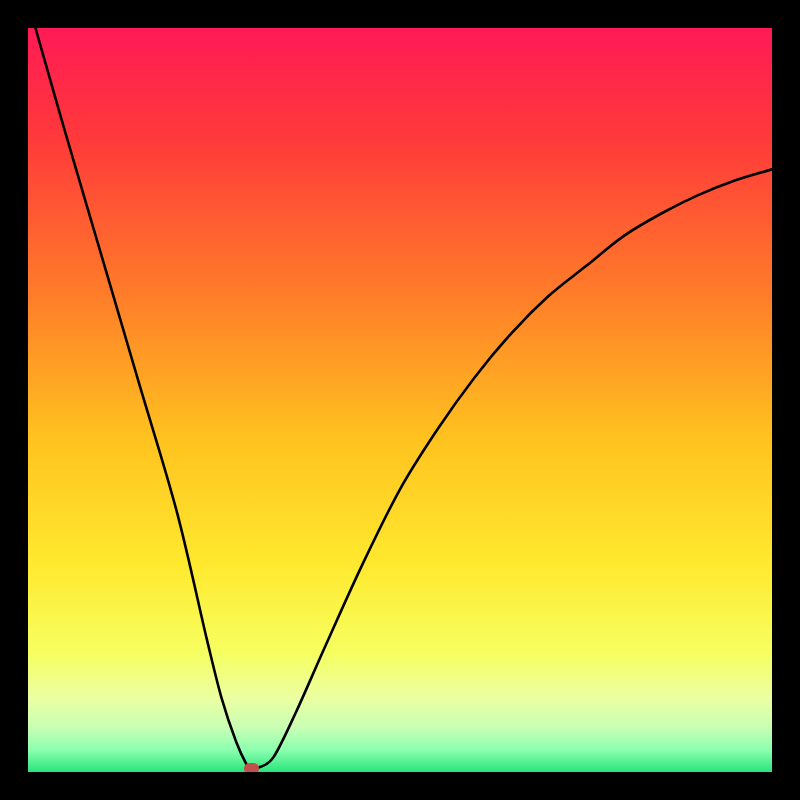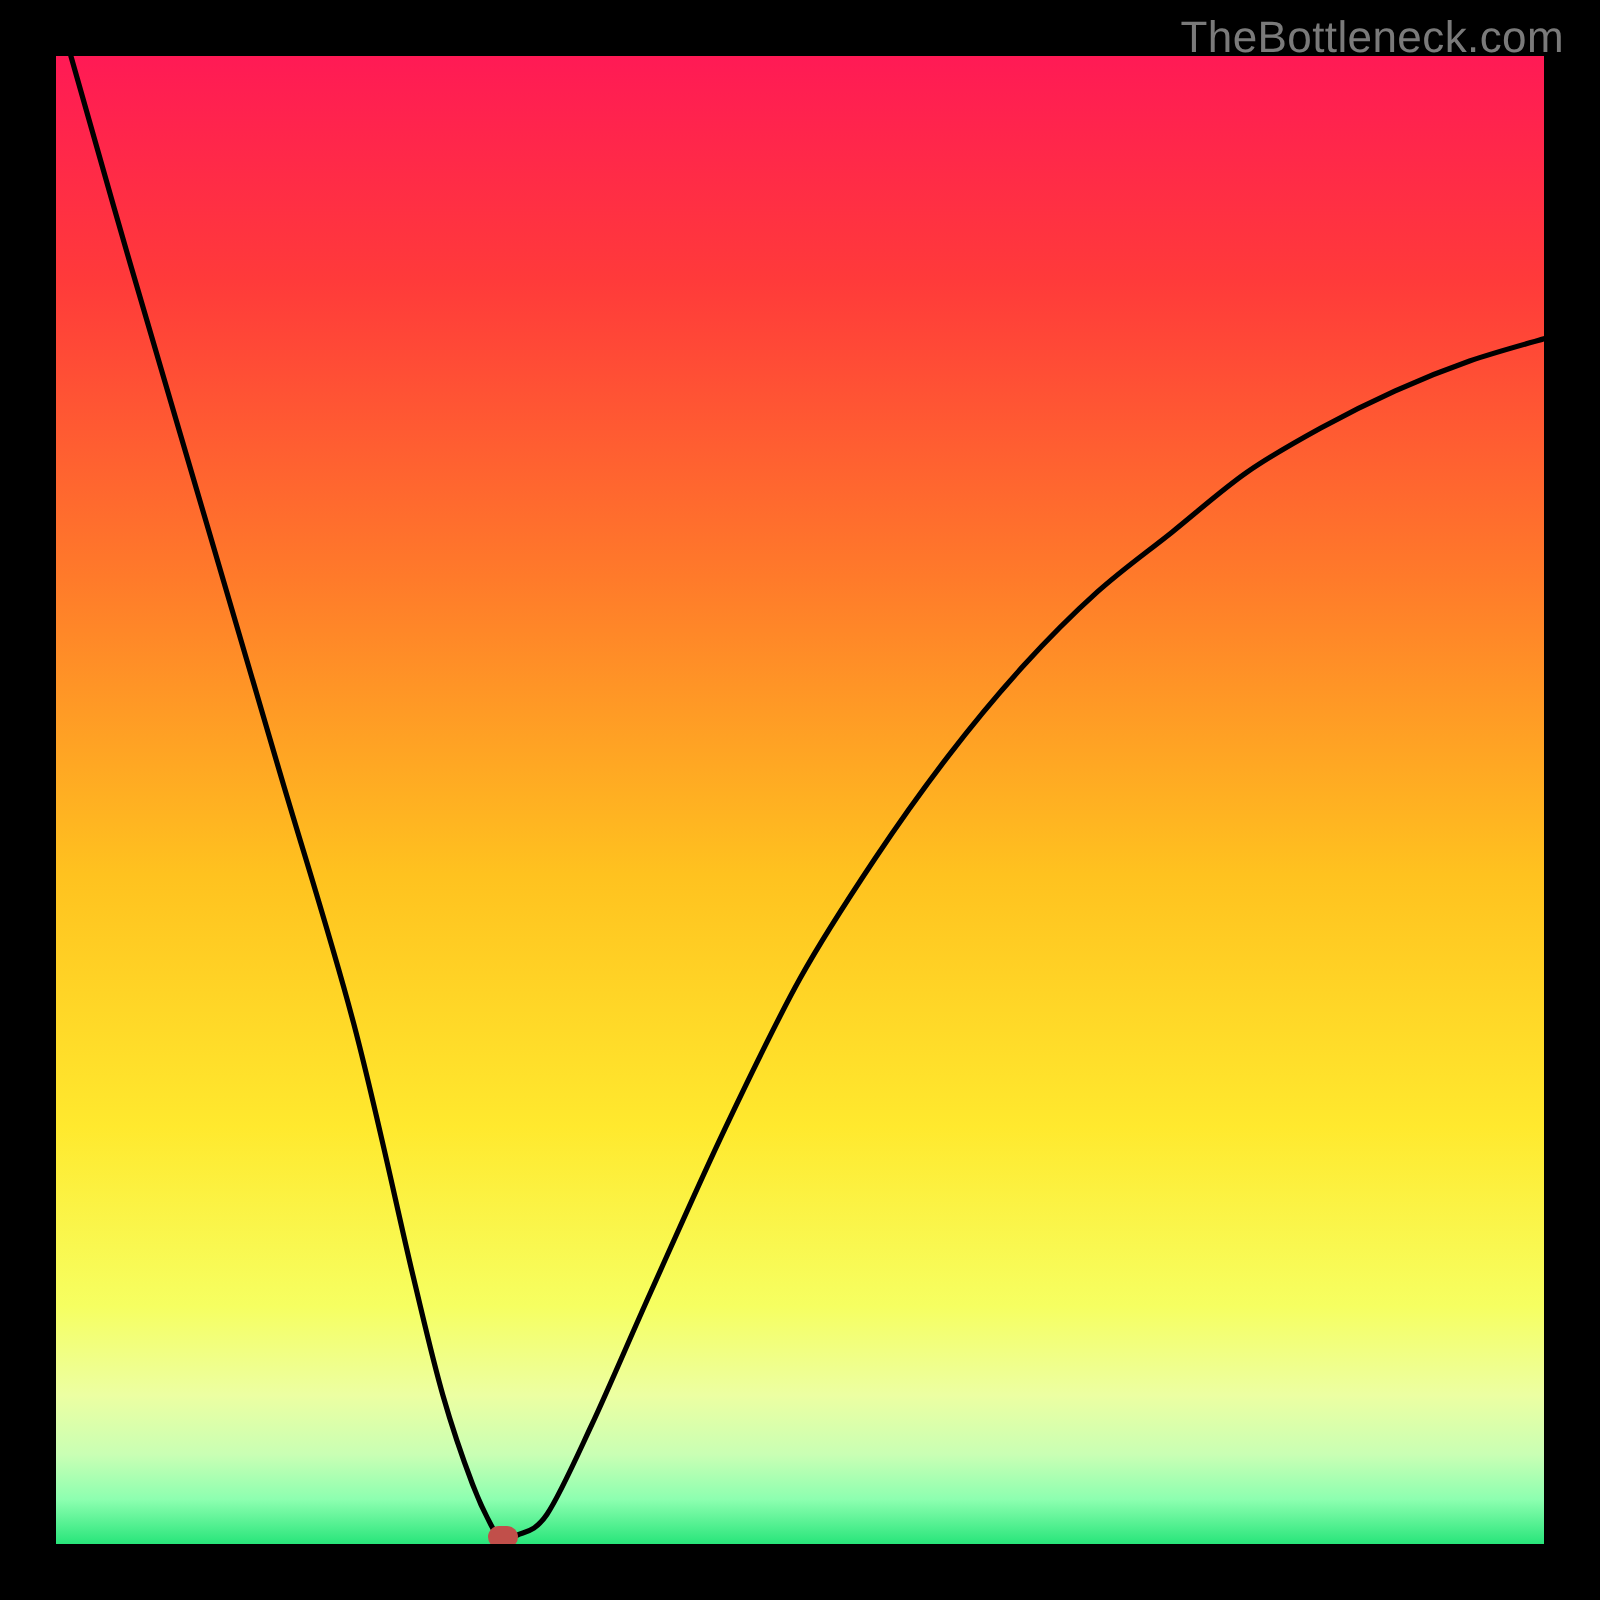--- a/index.html
+++ b/index.html
@@ -82,14 +82,13 @@
       <rect x="0" y="0" width="744" height="744" fill="url(#bg-grad)"></rect>
     </svg>
 
     <svg class="curve" viewBox="0 0 744 744" preserveAspectRatio="none">
       <path id="curve-path" d="M 7.44 0.00 C 12.40 17.36, 26.04 65.72, 37.20 104.16 C 48.36 142.60, 62.00 188.48, 74.40 230.64 C 86.80 272.80, 99.20 314.96, 111.60 357.12 C 124.00 399.28, 137.64 441.44, 148.80 483.60 C 159.96 525.76, 171.12 579.08, 178.56 610.08 C 186.00 641.08, 188.48 652.24, 193.44 669.60 C 198.40 686.96, 203.98 702.83, 208.32 714.24 C 212.66 725.65, 217.00 733.71, 219.48 738.05 C 221.96 742.39, 221.34 740.03, 223.20 740.28 C 225.06 740.53, 226.92 741.40, 230.64 739.54 C 234.36 737.68, 239.32 738.30, 245.52 729.12 C 251.72 719.94, 259.16 703.08, 267.84 684.48 C 276.52 665.88, 286.44 642.32, 297.60 617.52 C 308.76 592.72, 322.40 561.72, 334.80 535.68 C 347.20 509.64, 359.60 483.60, 372.00 461.28 C 384.40 438.96, 396.80 420.36, 409.20 401.76 C 421.60 383.16, 434.00 365.80, 446.40 349.68 C 458.80 333.56, 471.20 318.68, 483.60 305.04 C 496.00 291.40, 508.40 279.00, 520.80 267.84 C 533.20 256.68, 545.60 248.00, 558.00 238.08 C 570.40 228.16, 582.80 217.00, 595.20 208.32 C 607.60 199.64, 620.00 192.82, 632.40 186.00 C 644.80 179.18, 657.20 172.98, 669.60 167.40 C 682.00 161.82, 694.40 156.86, 706.80 152.52 C 719.20 148.18, 737.80 143.22, 744.00 141.36" fill="none" stroke-width="2.6" stroke-linejoin="round" stroke-linecap="round" stroke="#000000"></path>
     </svg>
 
     <div class="marker" id="marker" style="left: 215.7px; top: 734.78px; background: rgb(193, 79, 74);"></div>
   </div>
 
-  <div class="watermark">TheBottleneck.com</div>
 </div>
 
 </body></html>

